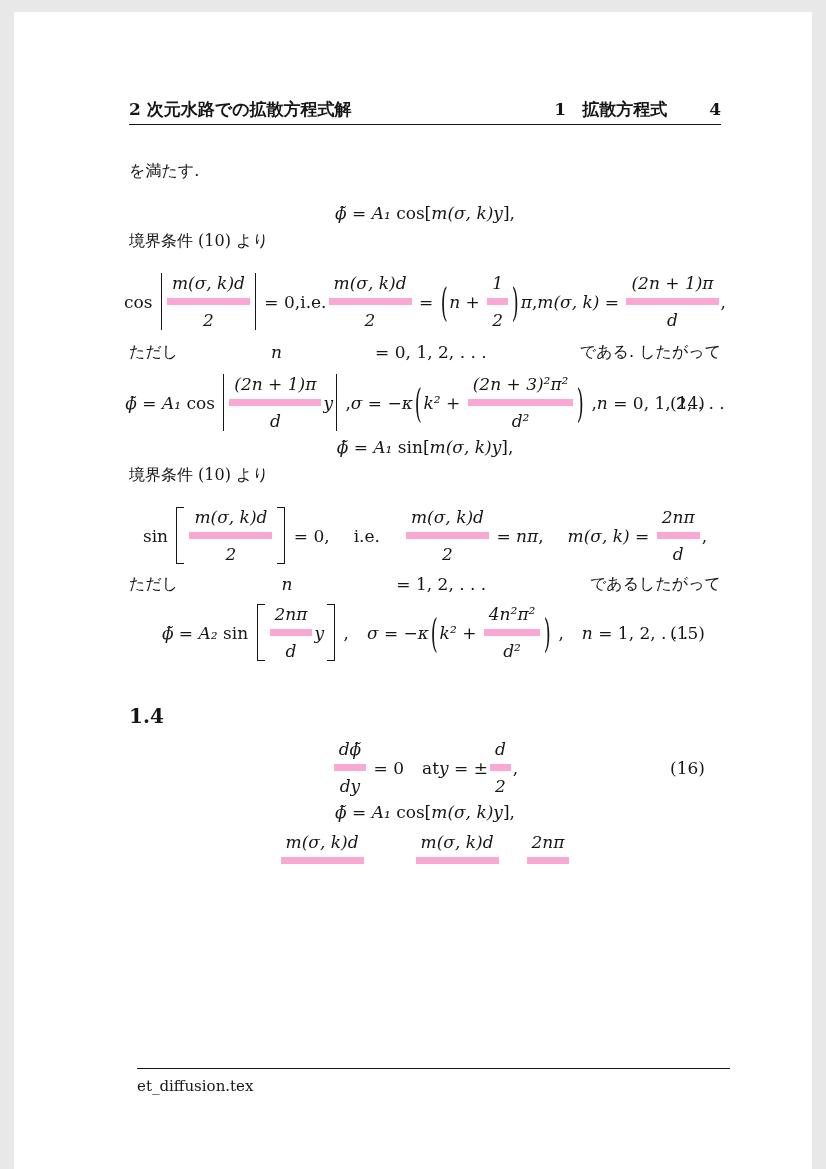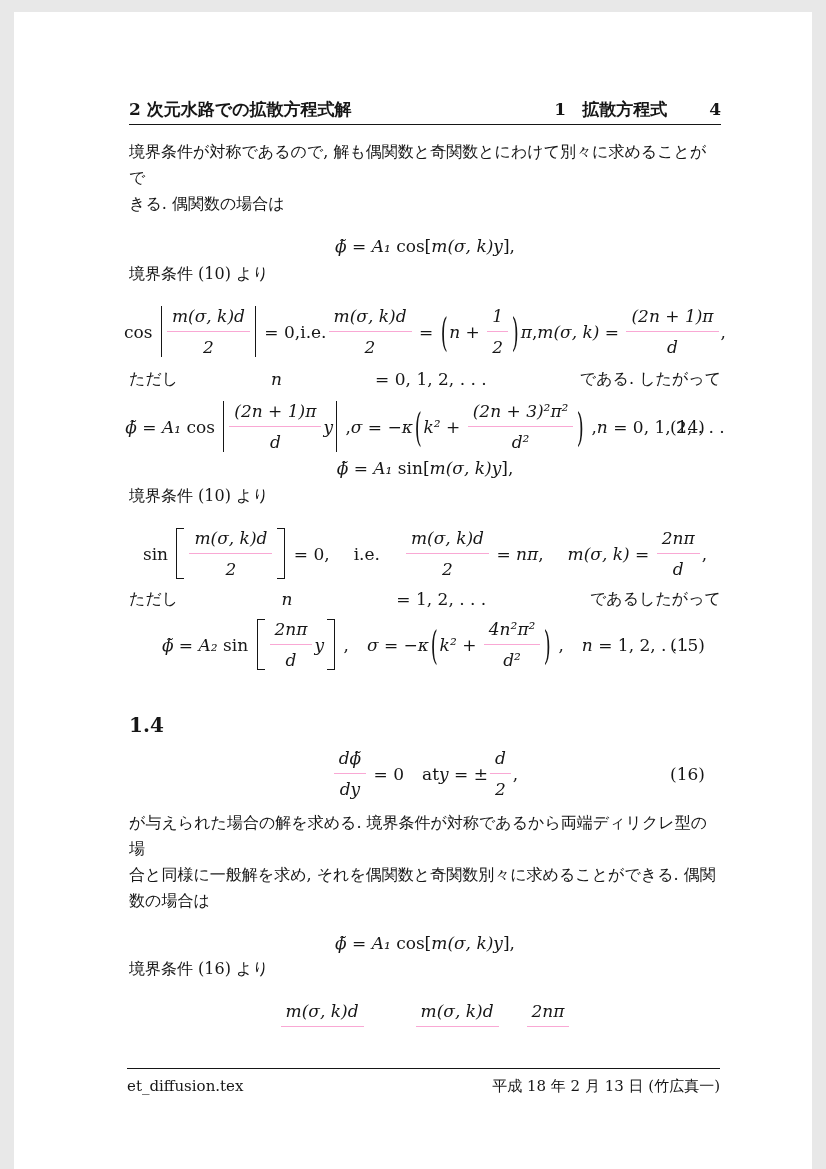--- a/index.html
+++ b/index.html
@@ -37,59 +37,58 @@
   .eq {
     position:relative; display:flex; align-items:center; justify-content:center;
     font-size:17px; line-height:26px; min-height:26px;
   }
   .eq-left { justify-content:space-between; }
   .eq span { white-space:pre; }
   .it { font-style:italic; }
   .rm { font-style:normal; }
   .cjk { font-style:normal; font-size:16px; }
   .frac { display:inline-flex; flex-direction:column; align-items:center; margin:0 2px; font-style:italic; }
-  .frac .num { display:block; padding:0 5px 2px; border-bottom:1px solid #f9a8d4; text-align:left; }
+  .frac .num { display:block; padding:0 5px 2px; border-bottom:7px solid #f9a8d4; text-align:left; }
   .frac .den { display:block; padding:2px 5px 0; text-align:center; }
   .br { align-self:stretch; width:7px; margin:3px 3px; }
   .brl { border-left:1.6px solid #161616; border-top:1.6px solid #161616; border-bottom:1.6px solid #161616; }
   .brr { border-right:1.6px solid #161616; border-top:1.6px solid #161616; border-bottom:1.6px solid #161616; }
   .bigp { display:inline-block; font-style:normal; transform:scaleY(2.35) scaleX(1.05); padding:0 2px; }
   .tag { position:absolute; right:16px; top:50%; transform:translateY(-50%); font-style:normal; }
 
   
   .mt33{margin-top:33px}.mt14{margin-top:14px}.mt2{margin-top:2px}.mt6{margin-top:6px}
   .mt4{margin-top:4px}.mt8{margin-top:8px}.mt0{margin-top:0}.mt38{margin-top:38px}
   .mt34{margin-top:34px}
 
   
   .runfoot {
-    position:absolute; left:113px; width:593px; top:1056px;
+    position:absolute; left:123px; width:593px; top:1056px;
     border-top:1px solid #161616; padding-top:7px;
-    display:flex; justify-content:space-between;
-    font-size:15px; line-height:20px;gap:48px;
+    display:flex; 
+    font-size:15px; line-height:20px;
   }
 </style>
 </head>
 <body>
 
 <div class="page">
   <div class="content">
 
     <div class="runhead">
       <span>2 次元水路での拡散方程式解</span>
       <span class="hr-right">
         <span class="hr-no">1</span>
         <span>拡散方程式</span>
         <span class="hr-page">4</span>
       </span>
     </div>
 
-
-    <p class="para mt14">境界条件が対称であるので, 解も偶関数と奇関数とにわけて別々に求めることがで
-きる. 偶関数の場合は</p>
+    <p class="para mt33">を満たす.</p>
+
 
     <div class="eq mt2">
         <span class="it">ϕ̃</span>
         <span class="rm"> = </span>
         <span class="it">A₁</span>
         <span class="rm"> cos[</span>
         <span class="it">m(σ, k)y</span>
         <span class="rm">],</span>
       </div>
 
@@ -228,43 +227,38 @@
         <span class="rm"> = 0</span>
         <span style="display: inline-block; width: 18px;"></span>
         <span class="rm">at</span>
         <span class="it">y</span>
         <span class="rm"> = ±</span>
         <span class="frac"><span class="num">d</span><span class="den">2</span></span>
         <span class="rm">,</span>
         <span class="tag">(16)</span>
     </div>
 
-    <p class="para mt8">が与えられた場合の解を求める. 境界条件が対称であるから両端ディリクレ型の場
-合と同様に一般解を求め, それを偶関数と奇関数別々に求めることができる. 偶関
-数の場合は</p>
 
     <div class="eq mt0">
         <span class="it">ϕ̃</span>
         <span class="rm"> = </span>
         <span class="it">A₁</span>
         <span class="rm"> cos[</span>
         <span class="it">m(σ, k)y</span>
         <span class="rm">],</span>
       </div>
 
-    <p class="para mt0">境界条件 (16) より</p>
 
     <div class="eq mt4">
         <span class="frac"><span class="num">m(σ, k)d</span></span>
         <span style="display: inline-block; width: 24px;"></span>
         <span style="display: inline-block; width: 24px;"></span>
         <span class="frac"><span class="num">m(σ, k)d</span></span>
         <span style="display: inline-block; width: 24px;"></span>
         <span class="frac"><span class="num">2nπ</span></span>
       </div>
 
   </div>
 
   <div class="runfoot">
     <span>et_diffusion.tex</span>
-    <span>平成 18 年 2 月 13 日 (竹広真一)</span>
   </div>
 </div>
 
 </body></html>

